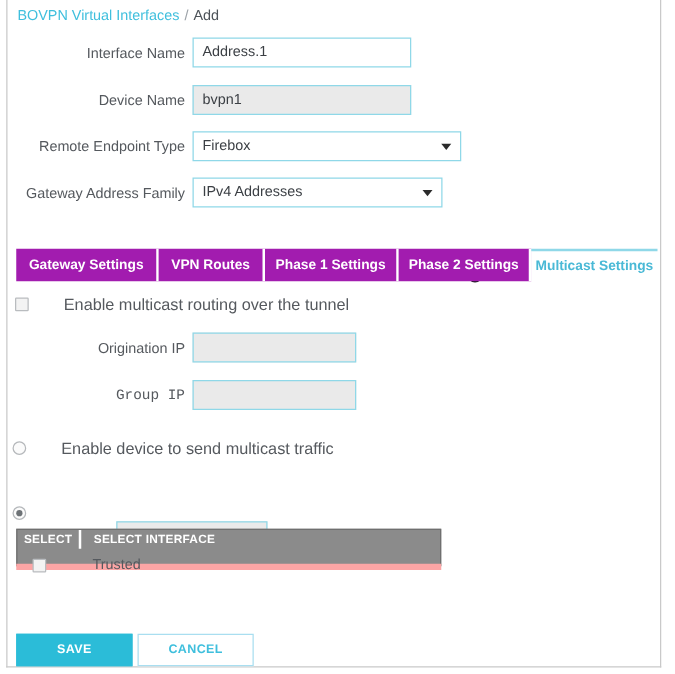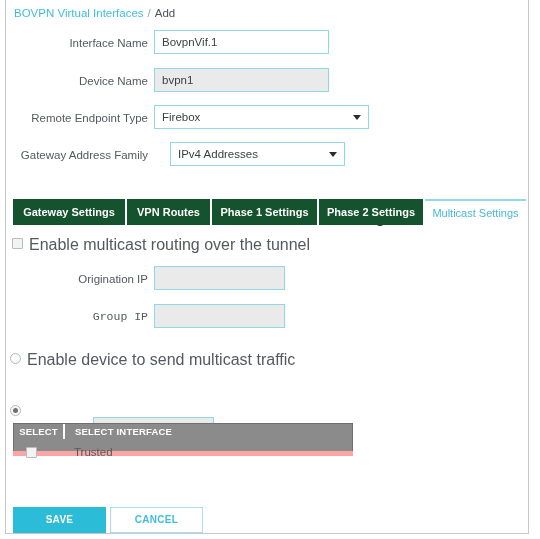--- a/index.html
+++ b/index.html
@@ -125,55 +125,56 @@
     left: 13px;
     top: 199px;
     width: 515px;
     height: 26px;
     display: flex;
   }
   .tab {
     position: relative;
     height: 26px;
     box-sizing: border-box;
-    background: #14532d;
+    background: #a21caf;
     color: #ffffff;
     font-size: 11px;
     font-weight: bold;
     line-height: 26px;
     text-align: center;
     border-right: 2px solid #ffffff;
     white-space: nowrap;
     cursor: pointer;
   }
   .tab.active {
     background: #ffffff;
     color: #4ab9d6;
-    font-weight: normal;
+    font-weight: bold;
     border-top: 2px solid #8fd8e8;
     border-right: none;
     line-height: 24px;
   }
 
   
   .cb {
     position: absolute;
     width: 11px;
     height: 11px;
     box-sizing: border-box;
     border: 1px solid #b9bcbf;
     background: #f3f3f3;
     border-radius: 1px;
     cursor: pointer;
   }
   .cb-label {
     position: absolute;
-    font-size: 16px;
+    font-size: 13px;
     color: #55595e;
     white-space: nowrap;
+    margin-left: 22px;
   }
 
   
   .radio {
     position: absolute;
     width: 11px;
     height: 11px;
     box-sizing: border-box;
     border: 1px solid #b5b8bb;
     background: #fbfbfb;
@@ -285,40 +286,40 @@
   <div class="frame-left"></div>
   <div class="frame-right"></div>
   <div class="frame-bottom"></div>
 
   <div class="breadcrumb">
     <span class="link">BOVPN Virtual Interfaces</span><span class="sep">/</span><span class="current">Add</span>
   </div>
 
   <div class="form-row" style="top:30px;">
     <div class="form-label">Interface Name</div>
-    <div class="field" style="width:175px;">BovpnVif.1</div>
+    <div class="field" style="width:175px;">Address.1</div>
   </div>
 
   <div class="form-row" style="top:68px;padding-left:42px;">
     <div class="form-label">Device Name</div>
     <div class="field disabled" style="width:175px;">bvpn1</div>
   </div>
 
   <div class="form-row" style="top:105px;">
     <div class="form-label">Remote Endpoint Type</div>
     <div class="field select" style="width:215px;">
       <span>Firebox</span>
       <span class="caret"></span>
     </div>
     <div class="info-icon" style="left:374px; top:109px;">i</div>
   </div>
 
   <div class="form-row" style="top:142px;">
     <div class="form-label">Gateway Address Family</div>
-    <div class="field select" style="width:175px;margin-left:16px;">
+    <div class="field select" style="width:200px;">
       <span>IPv4 Addresses</span>
       <span class="caret"></span>
     </div>
   </div>
 
   <div class="tabs">
     <div class="tab" style="width:114px;">Gateway Settings</div>
     <div class="tab" style="width:85px;">VPN Routes</div>
     <div class="tab" style="width:107px;">Phase 1 Settings</div>
     <div class="tab" style="width:106px;">Phase 2 Settings</div>

